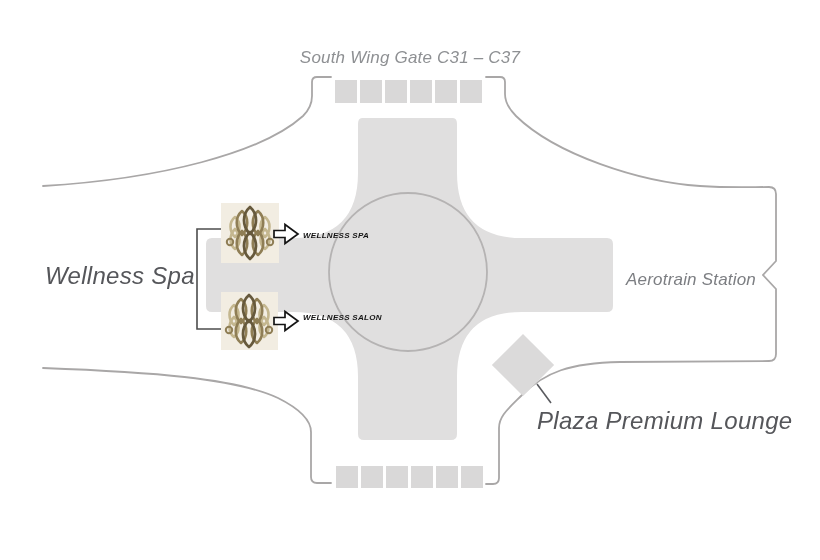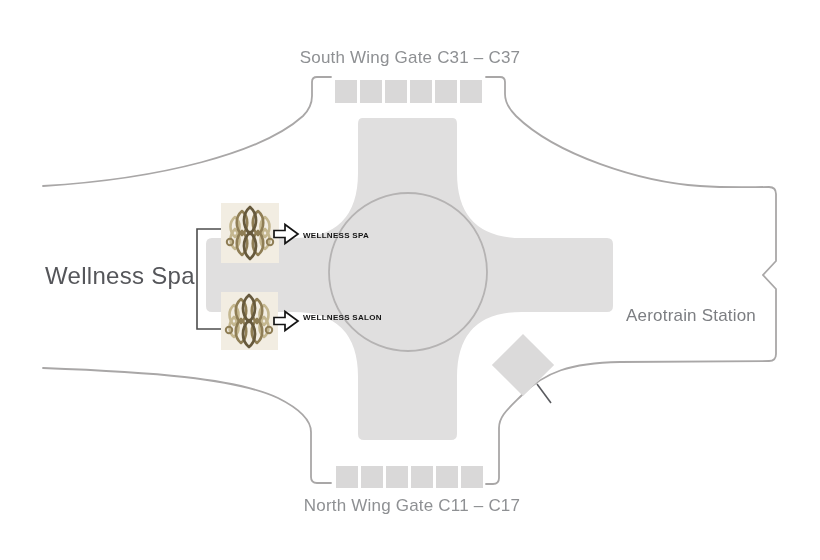--- a/index.html
+++ b/index.html
@@ -1,17 +1,17 @@
 <!DOCTYPE html>
 <html><head>
 <meta charset="utf-8">
 <style>
   html,body{margin:0;padding:0;background:#ffffff;}
   #stage{position:relative;width:820px;height:536px;background:#ffffff;overflow:hidden;
-         font-family:"Liberation Sans", sans-serif;}
+         font-family:"Liberation Sans", sans-serif;font-style:italic;}
   #shapes{position:absolute;left:0;top:0;}
   .lbl{position:absolute;white-space:nowrap;color:#55565a;}
   .lbl-gate{font-size:17px;color:#8e9093;letter-spacing:.2px;}
   .lbl-big{font-size:24px;color:#55565a;letter-spacing:.3px;}
   .lbl-mid{font-size:17px;color:#7c7e82;letter-spacing:.2px;}
   .lbl-tag{font-size:8px;font-weight:bold;color:#141414;letter-spacing:.3px;}
   .center{text-align:center;}
 </style>
 </head>
 <body>
@@ -104,24 +104,24 @@
     <g transform="translate(274,234)">
       <use href="#block-arrow"></use>
     </g>
     <g transform="translate(274,321)">
       <use href="#block-arrow"></use>
     </g>
   </svg>
 
   <div class="lbl lbl-gate center" style="left:250px;top:48px;width:320px;">South Wing Gate C31 – C37</div>
 
-  <div class="lbl lbl-gate center" style="left:252px;top:496px;width:320px;">North Wing Gate C11 – C17</div>
 
   <div class="lbl lbl-big" style="left:45px;top:262px;">Wellness Spa</div>
 
-  <div class="lbl lbl-mid" style="left:626px;top:270px;margin-top:36px;">Aerotrain Station</div>
+  <div class="lbl lbl-mid" style="left:626px;top:270px;">Aerotrain Station</div>
 
+  <div class="lbl lbl-big" style="left:537px;top:407px;">Plaza Premium Lounge</div>
 
   <div class="lbl lbl-tag" style="left:303px;top:231px;">WELLNESS SPA</div>
 
   <div class="lbl lbl-tag" style="left:303px;top:313px;">WELLNESS SALON</div>
 
 </div>
 
 </body></html>

